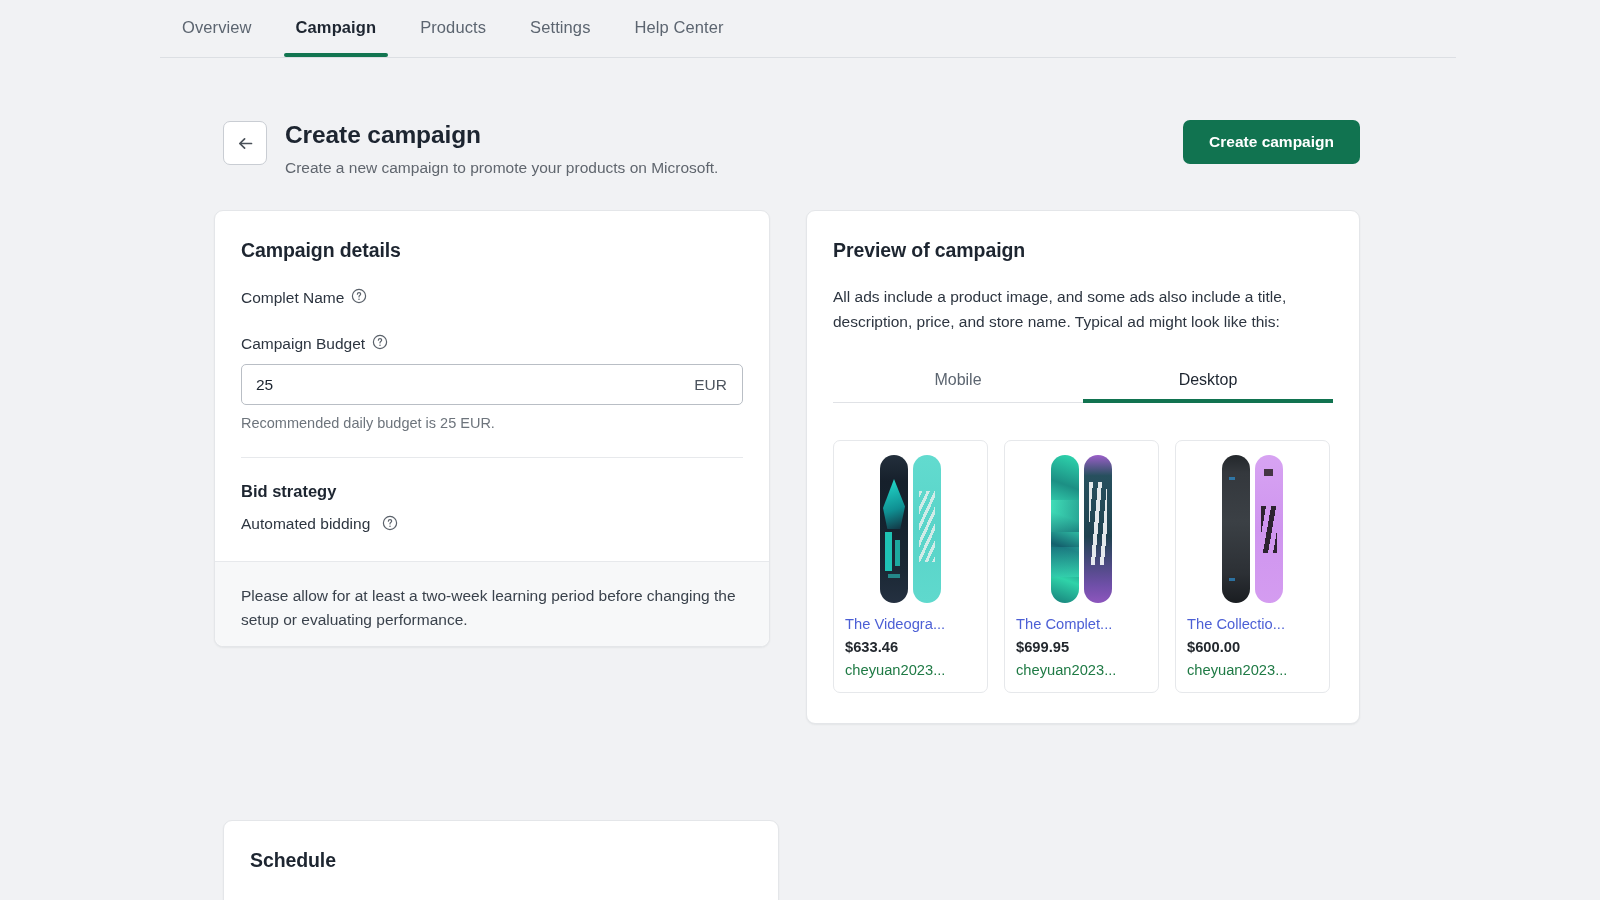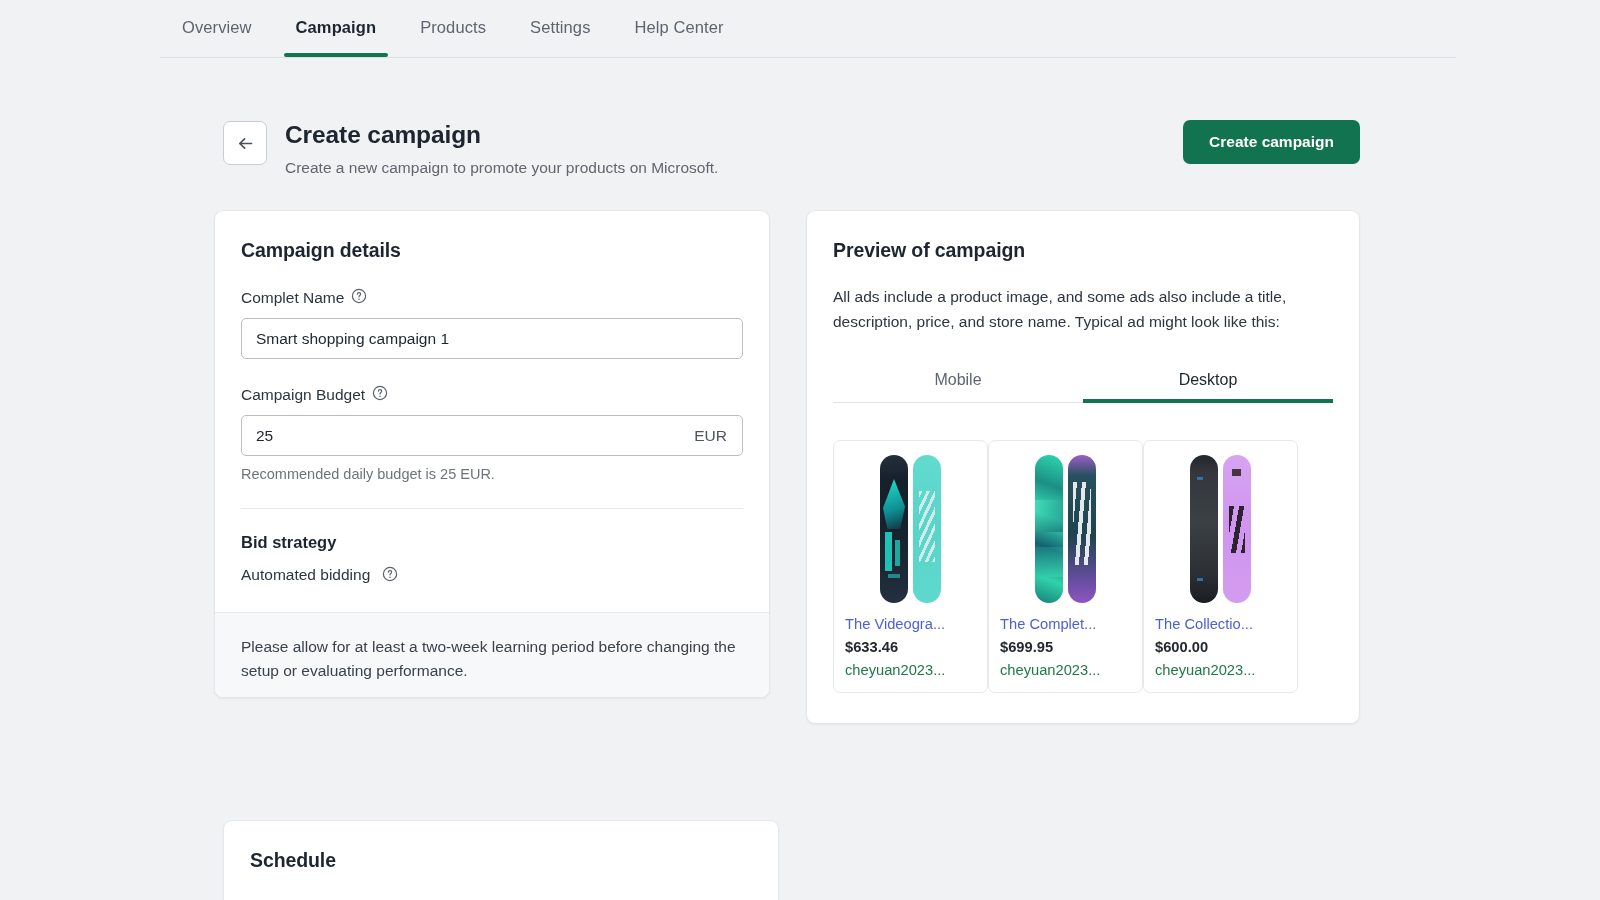--- a/index.html
+++ b/index.html
@@ -162,21 +162,21 @@
     background: none; border: none; font-family: inherit;
   }
   .seg-tab.active { color: #1d2530; }
   .seg-tab.active::after {
     content: "";
     position: absolute; left: 0; right: 0; bottom: -1px; height: 4px;
     background: #117350;
   }
 
   .product-row {
-    display: flex; gap: 0;
+    display: flex; gap: 16px;
     padding: 37px 0 30px 0;
   }
   .product-card {
     width: 155px;
     border: 1px solid #e6e8eb;
     border-radius: 7px;
     background: #fff;
     padding: 12px 11px 14px 11px;
     overflow: hidden;
     cursor: pointer;
@@ -251,24 +251,20 @@
         <div class="field-label">
           <span>Complet Name</span>
           <span class="help-icon">
             <svg width="16" height="16" viewBox="0 0 16 16" fill="none">
               <circle cx="8" cy="8" r="6.6" stroke="#5a616a" stroke-width="1.2"></circle>
               <path d="M6.35 6.2c0-.95.75-1.6 1.68-1.6.93 0 1.66.6 1.66 1.48 0 .72-.4 1.05-.96 1.43-.5.34-.73.6-.73 1.12v.25" stroke="#5a616a" stroke-width="1.15" stroke-linecap="round"></path>
               <circle cx="8" cy="11.3" r="0.78" fill="#5a616a"></circle>
             </svg>
           </span>
         </div>
-        <div class="input-wrap">
-          <input class="text-input" type="text" value="Smart shopping campaign 1" style="">
-          
-        </div>
       </div>
 
       <div class="field">
         <div class="field-label">
           <span>Campaign Budget</span>
           <span class="help-icon">
             <svg width="16" height="16" viewBox="0 0 16 16" fill="none">
               <circle cx="8" cy="8" r="6.6" stroke="#5a616a" stroke-width="1.2"></circle>
               <path d="M6.35 6.2c0-.95.75-1.6 1.68-1.6.93 0 1.66.6 1.66 1.48 0 .72-.4 1.05-.96 1.43-.5.34-.73.6-.73 1.12v.25" stroke="#5a616a" stroke-width="1.15" stroke-linecap="round"></path>
               <circle cx="8" cy="11.3" r="0.78" fill="#5a616a"></circle>

